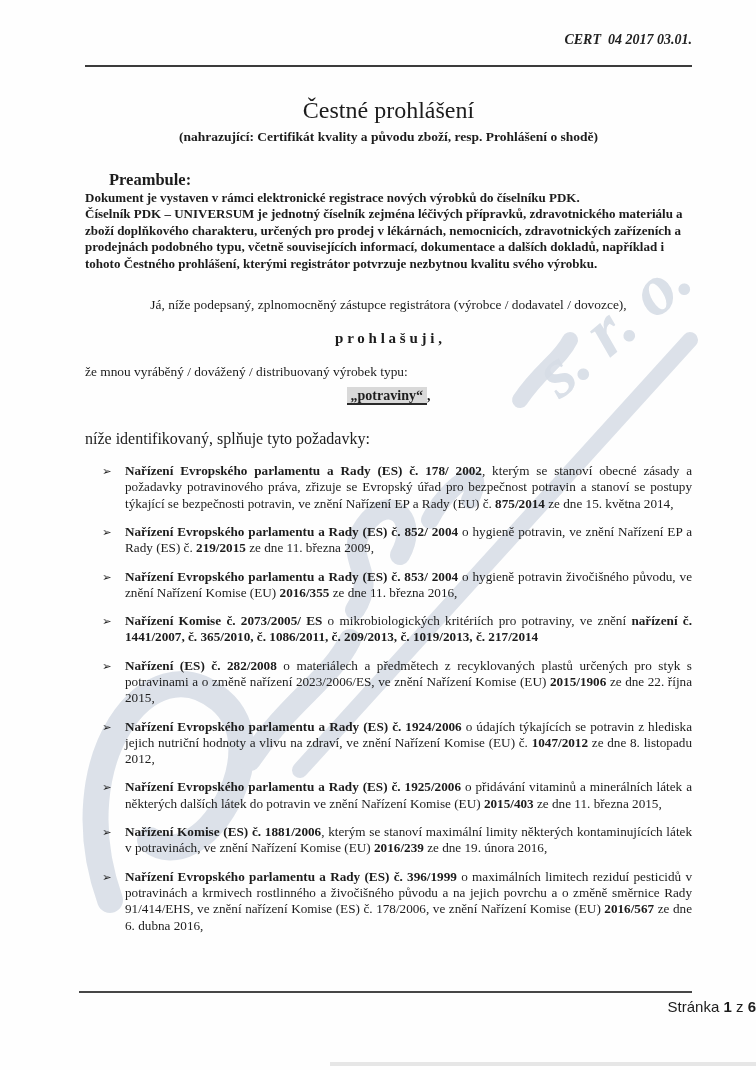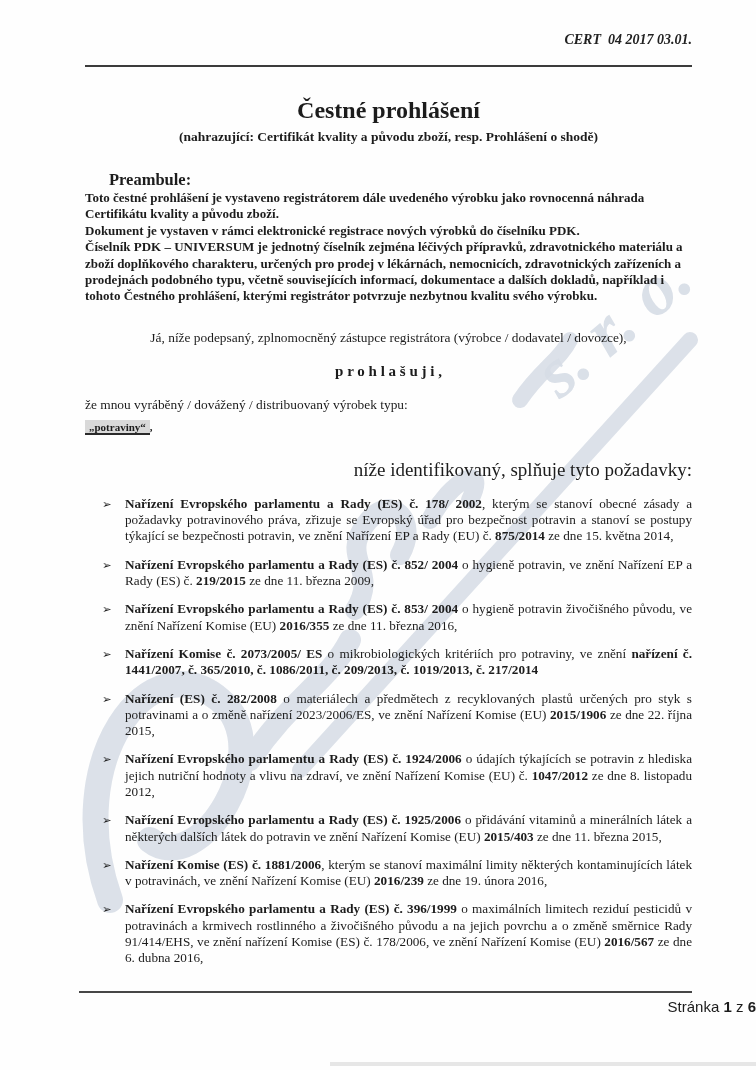--- a/index.html
+++ b/index.html
@@ -7,32 +7,32 @@
     position:relative; width:756px; height:1070px; background:#fefefe;
     font-family:"Liberation Serif", serif; color:#1c1c1c; overflow:hidden;
   }
   .wm { position:absolute; inset:0; z-index:0; pointer-events:none; }
   .content { position:relative; z-index:1; padding:16px 64px 0 85px; }
 
   .header-row { text-align:right; font-family:Liberation Serif, serif;
     font-style:italic; font-weight:bold; font-size:14px; color:#222; white-space:pre; }
   .header-rule { border:0; border-top:2px solid #3c3c3c; margin:1px 0 0 0; }
 
-  .title { text-align:center; font-size:24px; font-weight:bold; margin:30px 0 5px 0; }
+  .title { text-align:center; font-size:24px; font-weight:normal; margin:30px 0 5px 0; }
   .subtitle { text-align:center; font-size:13.5px; font-weight:bold; }
 
   .pre-heading { font-size:16.5px; font-weight:bold; margin-top:25px;margin-left:24px; }
   .preambule p { margin:0; font-weight:bold; font-size:13px; line-height:16.4px; }
 
   .intro { text-align:center; font-size:13.4px; margin:25px 0 4px 0; }
   .verb  { text-align:center; font-size:15px; font-weight:bold; margin:17px 0 0 0; }
   .product-line { font-size:13.4px; margin:17px 0 8px 0; }
-  .product-wrap { margin:7px 0 12px 0; font-size:11px; font-weight:bold; }
+  .product-wrap { text-align:center; margin:7px 0 12px 0; font-size:14px; font-weight:bold; }
   .product-type { background:#d9d9d9; border-bottom:2px solid #2a2a2a; padding:1px 4px 0 4px; }
-  .req-line { font-size:19px; margin:26px 0 0 0;text-align:right; }
+  .req-line { font-size:16px; margin:26px 0 0 0; }
 
   .bullets { margin-top:15px; }
   .bullet { display:flex; margin-bottom:12px; }
   .marker { flex:none; width:40px; padding-left:17px; box-sizing:border-box;
     font-size:11.5px; padding-top:1px; color:#1c1c1c; }
   .btext { flex:1; text-align:justify; font-size:13.2px; line-height:16.3px; }
   .btext b { font-weight:bold; }
 
   .footer-rule { position:absolute; left:79px; right:64px; top:991px;
     border-top:2px solid #474747; z-index:1; }
@@ -66,21 +66,20 @@
     <div class="header-row">
       <span>CERT  04 2017 03.01.</span>
     </div>
     <hr class="header-rule">
 
     <div class="title">Čestné prohlášení</div>
     <div class="subtitle">(nahrazující: Certifikát kvality a původu zboží, resp. Prohlášení o shodě)</div>
 
     <div class="pre-heading">Preambule:</div>
     <div class="preambule">
-      <p>Toto čestné prohlášení je vystaveno registrátorem dále uvedeného výrobku jako rovnocenná náhrada Certifikátu kvality a původu zboží.</p>
       <p>Dokument je vystaven v rámci elektronické registrace nových výrobků do číselníku PDK.</p>
       <p>Číselník PDK – UNIVERSUM je jednotný číselník zejména léčivých přípravků, zdravotnického materiálu a zboží doplňkového charakteru, určených pro prodej v lékárnách, nemocnicích, zdravotnických zařízeních a prodejnách podobného typu, včetně souvisejících informací, dokumentace a dalších dokladů, například i tohoto Čestného prohlášení, kterými registrátor potvrzuje nezbytnou kvalitu svého výrobku.</p>
     </div>
 
     <p class="intro">Já, níže podepsaný, zplnomocněný zástupce registrátora (výrobce / dodavatel / dovozce),</p>
     <p class="verb">p r o h l a š u j i ,</p>
     <p class="product-line">že mnou vyráběný / dovážený  / distribuovaný výrobek typu:</p>
     <p class="product-wrap"><span class="product-type">„potraviny“</span><span>,</span></p>
     <p class="req-line">níže identifikovaný, splňuje tyto požadavky:</p>
 

